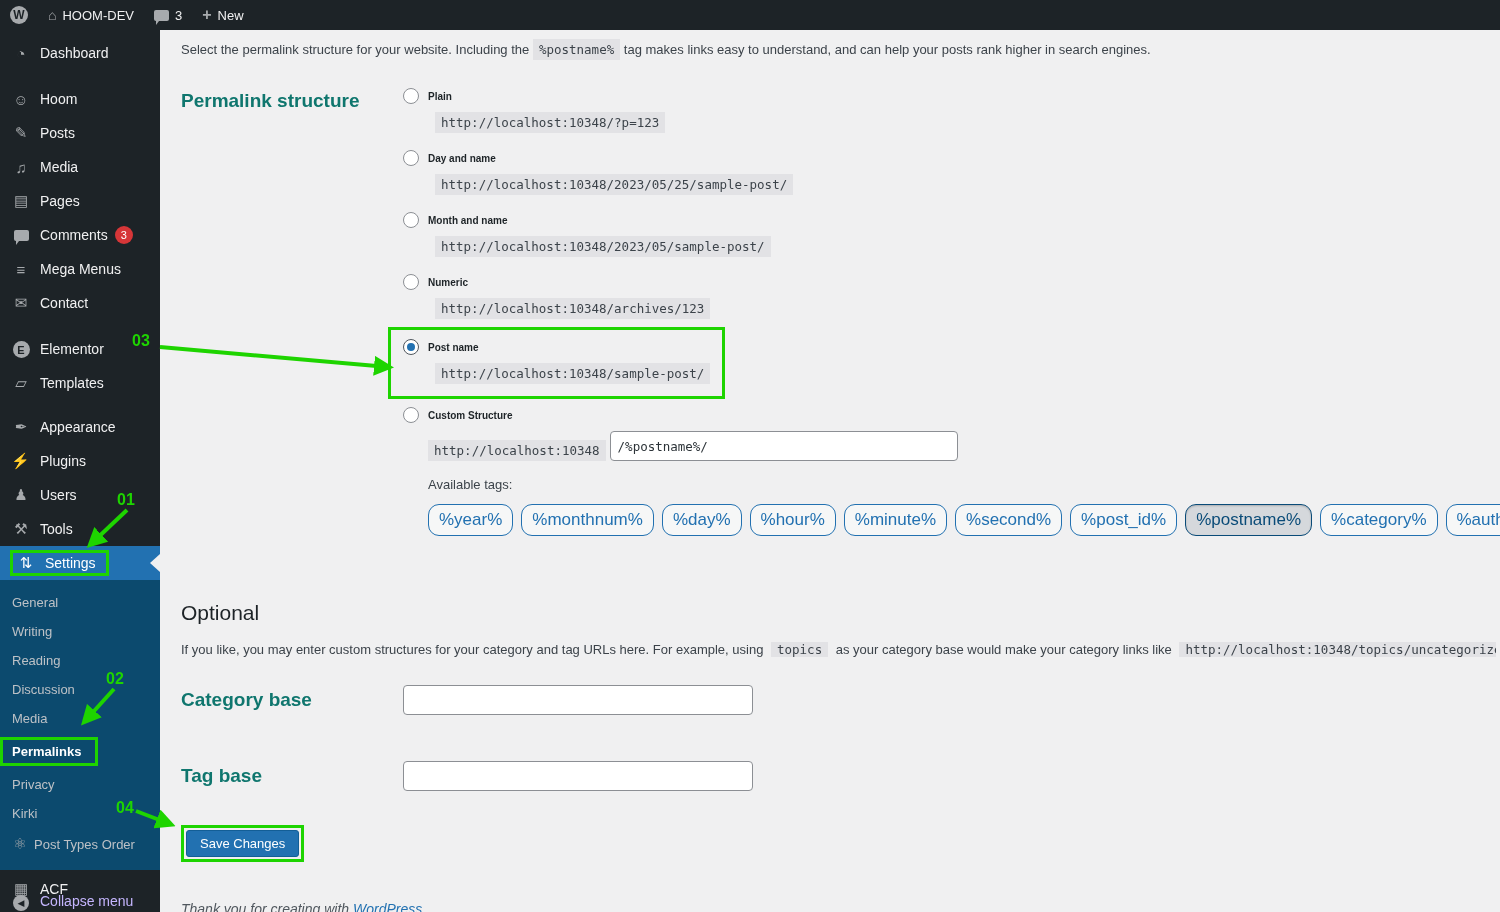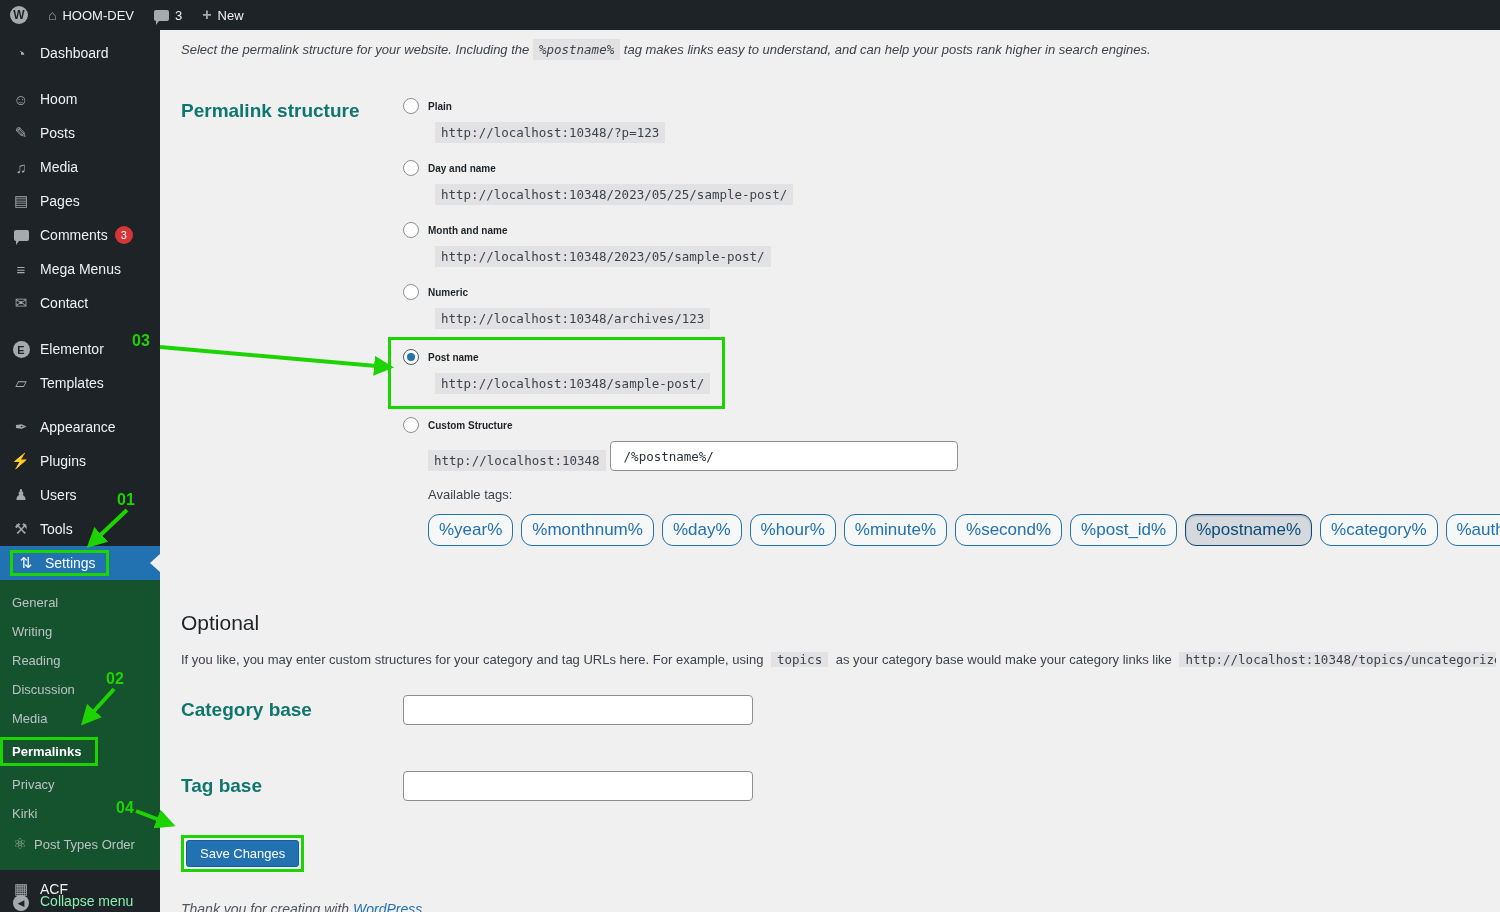--- a/index.html
+++ b/index.html
@@ -27,53 +27,53 @@
            display:inline-flex; align-items:center; justify-content:center; margin-left:7px; padding:0 4px; }
   .e-circle { width:17px; height:17px; border-radius:50%; background:#a7aaad; color:#1d2327; font-size:11px;
               font-weight:bold; display:inline-flex; align-items:center; justify-content:center; }
   .menu-item.active { background:#2271b1; color:#fff; }
   .menu-item.active .mi-icon { color:#fff; }
   .hl-settings { display:inline-flex; align-items:center; border:3px solid #1ed400; padding:1px 10px 1px 2px; }
   .hl-settings .mi-icon { width:22px; text-align:center; margin-right:8px; color:#fff; font-size:15px; }
   .fold { position:absolute; right:0; top:50%; margin-top:-9px; width:0; height:0;
           border:9px solid transparent; border-right:10px solid #f0f0f1; }
 
-  #submenu { background:#14532d; padding:8px 0 10px; margin-top:0; }
+  #submenu { background:#0c4a6e; padding:8px 0 10px; margin-top:0; }
   .sub-item { padding:7px 0 7px 12px; color:#bdc1c6; font-size:13px; cursor:pointer; }
   .sub-item.current { color:#fff; font-weight:bold; padding:0; margin:4px 0 4px 0; }
   .hl-permalinks { display:inline-block; border:3px solid #1ed400; padding:4px 14px 4px 9px; }
   .sub-item-icon-row { display:flex; align-items:center; padding:7px 0 7px 10px; color:#bdc1c6; font-size:13px; cursor:pointer; }
   .sub-item-icon-row .mi-icon { width:20px; margin-right:4px; color:#a7aaad; font-size:15px; text-align:center; }
 
   .bottom-group { background:#1d2327; }
   .collapse-row { position:absolute; bottom:-6px; left:0; width:160px; }
   .circ-icon { width:16px; height:16px; border-radius:50%; background:#a7aaad; color:#1d2327;
                display:inline-flex; align-items:center; justify-content:center; font-size:9px; }
 
   
   #main { position:absolute; top:30px; left:160px; width:1340px; height:882px; background:#f0f0f1;
           padding:12px 0 0 21px; font-size:13px; }
   code.wp-code { font-family:"DejaVu Sans Mono", monospace; background:#e2e2e5; color:#3c434a;
                  padding:3px 6px; font-size:12.5px; }
-  #intro { color:#3c434a; margin-bottom:41px;font-style:italic; }
+  #intro { color:#3c434a; margin-bottom:31px; }
   .form-row { display:flex; }
   .form-label { width:222px; flex:none; font-weight:600; color:#0f766e; font-size:19px; padding-top:2px; }
   .options {}
   .option { margin-bottom:17px; }
   .opt-head { display:flex; align-items:center; gap:9px; cursor:pointer; }
   .radio { width:16px; height:16px; border-radius:50%; border:1px solid #8c8f94; background:#fff; flex:none; position:relative; }
   .radio.checked { border-color:#50575e; }
   .radio.checked:after { content:""; position:absolute; left:3px; top:3px; width:8px; height:8px; border-radius:50%; background:#2271b1; }
   .opt-label { font-weight:600; color:#1d2327; font-size:10px; }
   .opt-example { margin:8px 0 0 32px; display:inline-block; }
   .hl-box { display:inline-block; border:3px solid #1ed400; padding:9px 12px 12px; margin:-9px 0 8px -15px; min-width:297px; }
   .hl-box .option { margin-bottom:0; }
   .custom-row { display:flex; align-items:flex-end; gap:4px; margin:8px 0 0 25px; }
   .struct-input { width:348px; height:30px; border:1px solid #8c8f94; border-radius:4px; background:#fff;
-                  font-family:"DejaVu Sans Mono", monospace; font-size:12.5px; padding:0 13px; color:#2c3338; }
+                  font-family:"DejaVu Sans Mono", monospace; font-size:12.5px; padding:0 7px; color:#2c3338; }
   .avail-label { margin:16px 0 12px 25px; color:#3c434a; }
   .tags-row { margin-left:25px; display:flex; gap:8px; }
   .tag-btn { background:#f6f7f7; border:1px solid #2271b1; color:#2271b1; border-radius:11px;
              padding:5px 10px; font-size:17px; cursor:pointer; font-family:"Liberation Sans", sans-serif; }
   .tag-btn.active { background:#d5d8dc; border-color:#0a4b78; color:#0a4b78; box-shadow:inset 0 1px 2px rgba(0,0,0,.2); }
 
   #optional-heading { font-size:21px; font-weight:500; color:#1d2327; margin-top:48px; }
   #optional-desc { margin-top:17px; white-space:nowrap; overflow:hidden; width:1315px; color:#3c434a; }
   #optional-desc code.wp-code { margin:0 4px; }
   .base-row { display:flex; align-items:center; margin-top:28px; }
@@ -199,21 +199,21 @@
   </div>
 
   <div class="bottom-group">
     <div class="menu-item" style="height:38px">
       <span class="mi-icon">▦</span>
       <span>ACF</span>
     </div>
   </div>
   <div class="menu-item collapse-row">
     <span class="mi-icon"><span class="circ-icon">◀</span></span>
-    <span style="color:#86efac">Collapse menu</span>
+    <span style="color:#c4b5fd">Collapse menu</span>
   </div>
 </div>
 
 <div id="main">
   <p id="intro">
     <span>Select the permalink structure for your website. Including the</span>
     <code class="wp-code">%postname%</code>
     <span>tag makes links easy to understand, and can help your posts rank higher in search engines.</span>
   </p>
 

